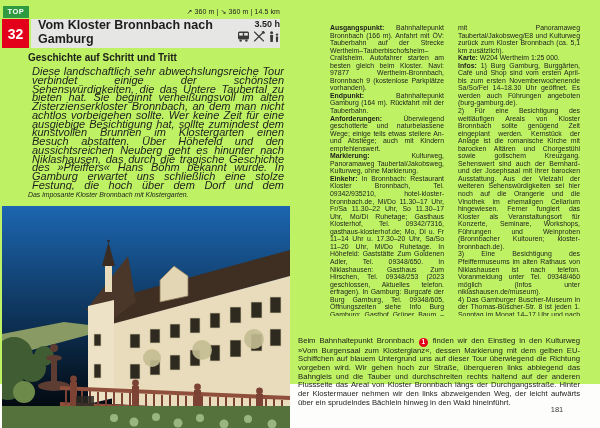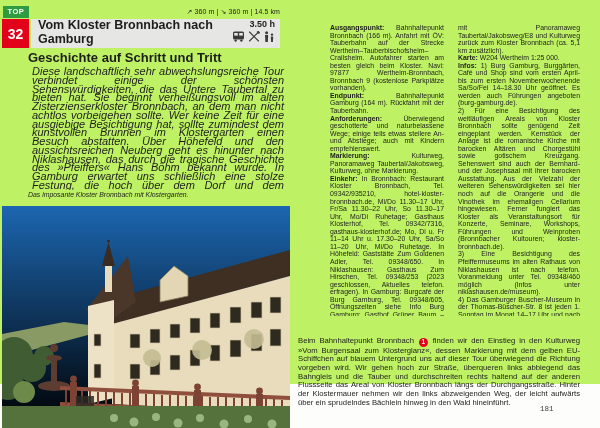--- a/index.html
+++ b/index.html
@@ -13,28 +13,28 @@
   .top-badge{position:absolute;top:6px;left:3px;width:26px;height:12px;
          background:var(--badge-green,#2f9b40);color:#fff;font-weight:bold;
          font-size:7.5px;line-height:12px;text-align:center;letter-spacing:.5px;}
   .num-box{position:absolute;top:19px;left:2px;width:27px;height:29px;
          background:var(--brand-red,#e2001a);color:#fff;font-weight:bold;
          font-size:14px;display:flex;align-items:center;justify-content:center;}
   .title-bar{position:absolute;top:19px;left:31px;width:249px;height:29px;
          background:var(--titlebar-bg,#e6e6e4);display:flex;align-items:flex-start;}
   .title{font-weight:bold;font-size:12.5px;line-height:13.5px;padding-left:7px;
          max-width:182px;}
-  .title-right{margin-left:auto;padding-right:5px;text-align:right;}
+  .title-right{margin-left:auto;text-align:right;}
   .duration{font-weight:bold;font-size:9px;line-height:10px;}
   .icon-row{display:flex;gap:3px;justify-content:flex-end;margin-top:2px;}
   .icon-row svg{display:block;}
 
   
   .intro{position:absolute;top:53px;left:28px;width:260px;height:137px;overflow:hidden;}
-  .intro h2{margin:0 0 3px 0;font-size:13px;line-height:10px;}
+  .intro h2{margin:0 0 3px 0;font-size:10px;line-height:10px;}
   .intro-text{margin:4px;font-style:italic;font-size:11px;line-height:8.75px;
          text-align:justify;hyphens:auto;-webkit-hyphens:auto;}
   .caption{position:absolute;top:191px;left:28px;width:260px;
          font-style:italic;font-size:6.9px;color:#1d1d1b;}
   .photo{position:absolute;top:206px;left:2px;width:288px;height:222px;overflow:hidden;}
   .photo svg{display:block;}
 
   
   .col{position:absolute;top:24px;font-size:6.9px;line-height:7.55px;
        text-align:justify;hyphens:auto;-webkit-hyphens:auto;height:292px;overflow:hidden;}
@@ -45,22 +45,22 @@
 
   
   .route-desc{position:absolute;top:337px;left:298px;width:282px;height:78px;
        font-size:7.7px;line-height:8.65px;text-align:justify;overflow:hidden;
        hyphens:auto;-webkit-hyphens:auto;}
   .route-desc b{font-weight:normal;}
   .num-badge{display:inline-flex;align-items:center;justify-content:center;
        width:9px;height:9px;border-radius:50%;background:var(--brand-red,#e2001a);
        color:#fff;font-size:6.5px;font-weight:bold;vertical-align:-1px;margin:0 1px;}
 
-  .page-num{position:absolute;top:405px;left:540px;width:34px;text-align:left;
-       font-size:7.5px;color:#3a3a3a;font-family:Liberation Mono, monospace;}
+  .page-num{position:absolute;top:405px;left:540px;width:34px;text-align:center;
+       font-size:7.5px;color:#3a3a3a;}
 </style>
 </head>
 <body>
 
 <div class="page">
 
   <div class="stats">↗ 360 m | ↘ 360 m | 14.5 km</div>
   <div class="top-badge">TOP</div>
   <div class="num-box">32</div>
 

